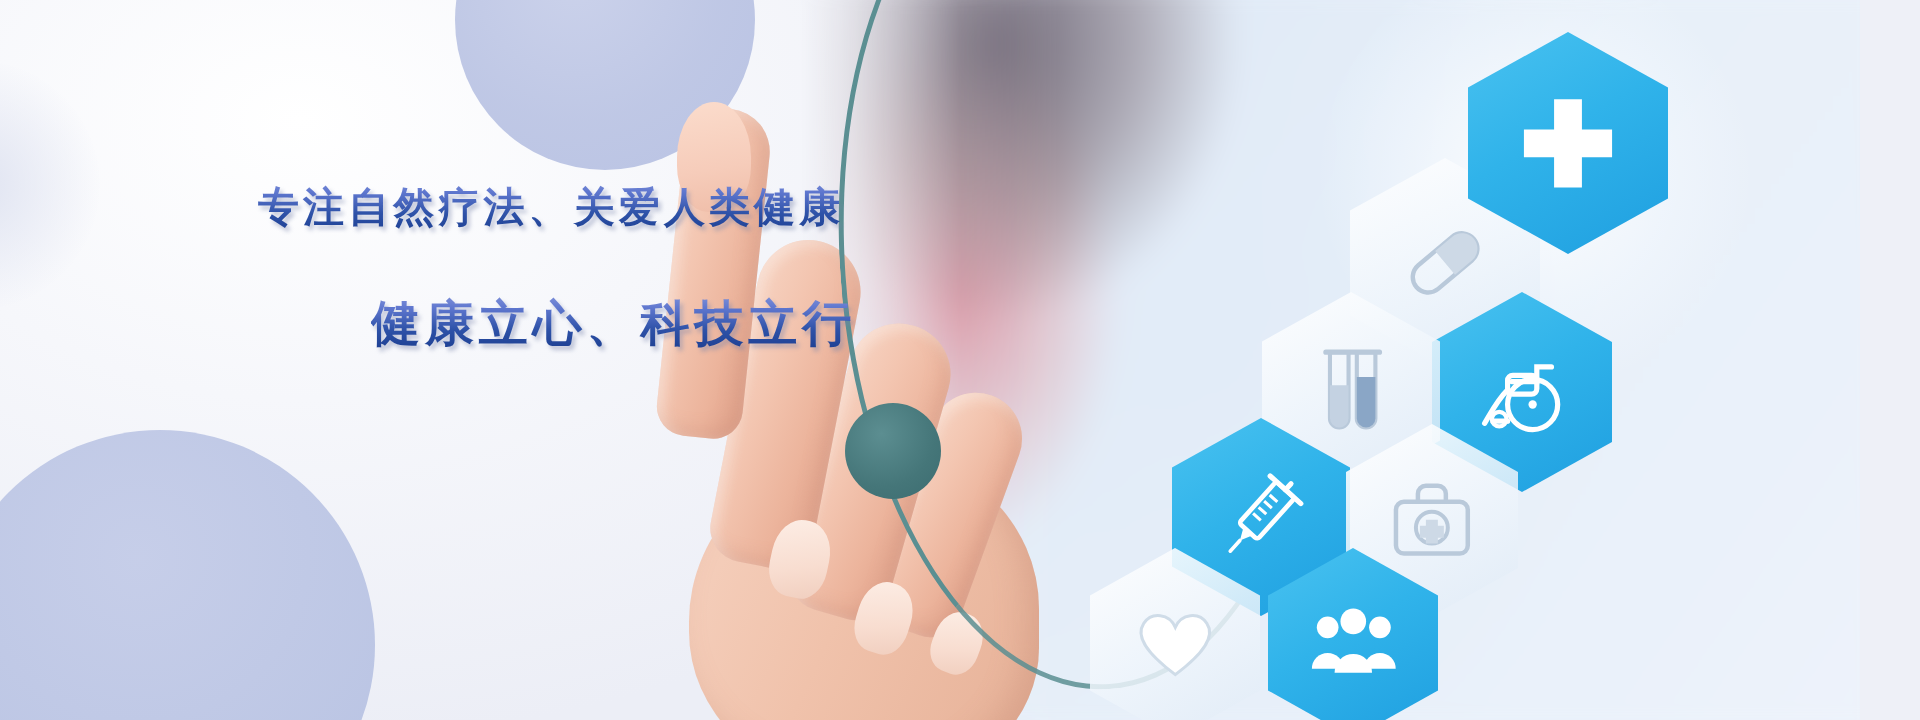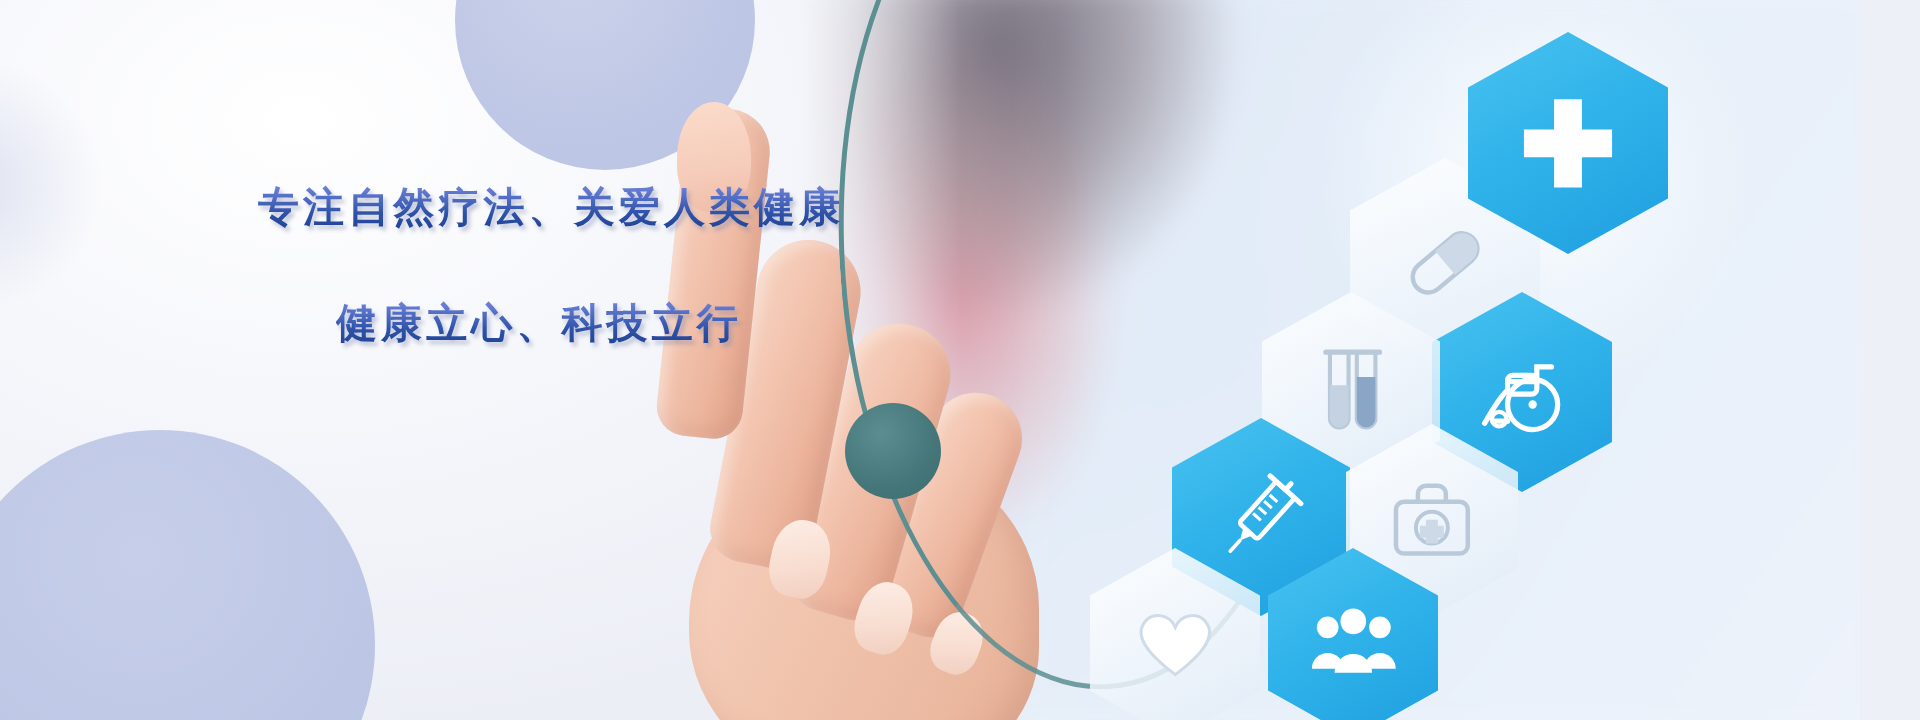--- a/index.html
+++ b/index.html
@@ -49,21 +49,21 @@
     letter-spacing:.10em;
     white-space:nowrap;
     background-image:linear-gradient(180deg,#7d8fd8 0%, #5f77cf 22%, #2e52a8 62%, #1d3f92 100%);
     -webkit-background-clip:text;
     background-clip:text;
     color:transparent;
     -webkit-text-fill-color:transparent;
     filter:drop-shadow(3px 4px 2px rgba(120,130,170,.45));
   }
   #headline-line-1 { font-size:41px; line-height:54px; }
-  #headline-line-2 { font-size:41px; line-height:54px; margin-top:62px; margin-left:78px; }
+  #headline-line-2 { font-size:49px; line-height:54px; margin-top:62px; margin-left:113px; }
 
   
   #photo-panel {
     position:absolute;
     right:0; top:0;
     width:1100px; height:720px;
     overflow:hidden;
   }
   #photo-mask {
     position:absolute; inset:0;

